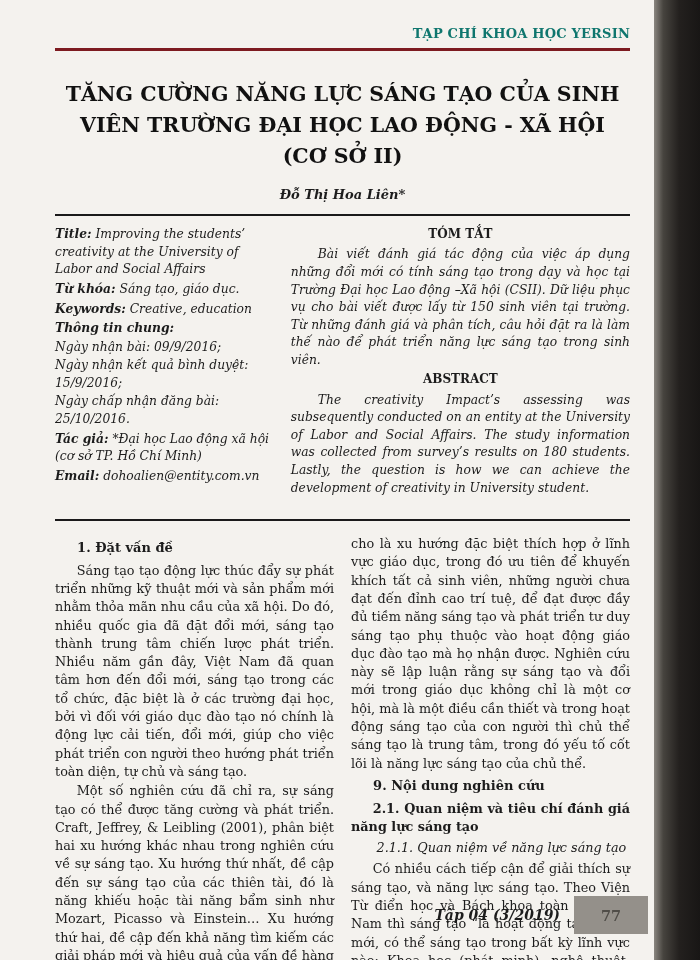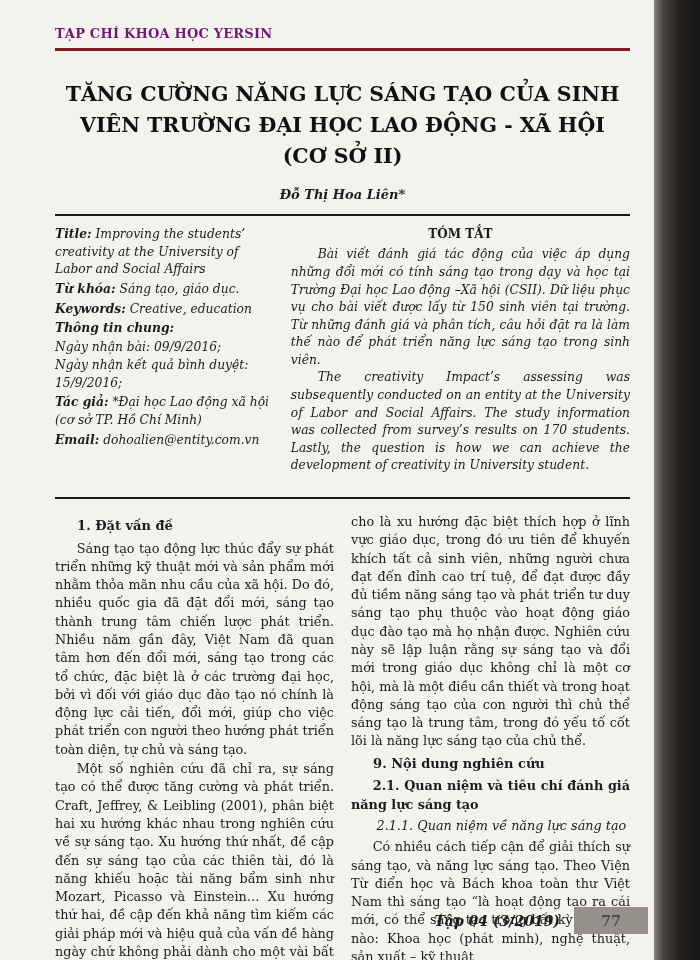--- a/index.html
+++ b/index.html
@@ -8,21 +8,21 @@
     position:relative; width:700px; height:960px; margin:0 auto;
     background:#f4f2ee; color:#1c1c1c; overflow:hidden;
     font-family:"DejaVu Serif","Liberation Serif",serif;
   }
   .scan-edge {
     position:absolute; top:0; right:0; width:46px; height:100%;
     background:linear-gradient(to right,#8a8680 0%,#47443f 20%,#23201e 55%,#181615 100%);
   }
   .content { position:absolute; top:0; left:0; right:46px; bottom:0; padding:26px 24px 0 55px; }
 
-  .journal-name { text-align:left; font-weight:bold; font-size:13px; letter-spacing:.2px; color:#701a75; }
+  .journal-name { text-align:right; font-weight:bold; font-size:13px; letter-spacing:.2px; color:#0f766e; }
   .header-rule { height:3px; background:#7d1b20; margin-top:7px; }
 
   .title { margin-top:28px; text-align:center; font-weight:bold; font-size:20.5px; line-height:1.5; color:#111; }
   .author { margin-top:16px; text-align:center; font-style:italic; font-weight:600; font-size:13px; }
 
   .meta { margin-top:12px; border-top:2px solid #1a1a1a; border-bottom:2px solid #1a1a1a;
           display:flex; padding:8px 0 22px; }
   .meta-left { flex:0 0 41%; padding-right:16px; font-style:italic; font-size:12.3px; line-height:1.43; }
   .meta-left p { margin:1px 0; }
   .lbl { font-weight:bold; }
@@ -34,21 +34,21 @@
   .col { flex:1; font-size:12.8px; line-height:1.43; text-align:justify; }
   .col p { text-indent:1.7em; margin:0 0 1px; }
   .col p.noindent { text-indent:0; }
   .sec { font-weight:bold; font-size:13px; text-indent:1.7em; margin:4px 0 4px; text-align:left; }
   .subsec { font-weight:bold; font-size:12.8px; text-indent:1.7em; margin:3px 0 3px; text-align:justify; }
   .subsubsec { font-style:italic; font-weight:normal; font-size:12.8px; text-indent:1.7em; margin:3px 0 3px; text-align:center; }
 
   .footer { position:absolute; left:55px; right:52px; bottom:26px;
             display:flex; justify-content:flex-end; align-items:center; gap:14px; }
   .issue { font-style:italic; font-weight:bold; font-size:14px; }
-  .pagebox { width:74px; height:27px; background:#94908a; color:#504d48;
+  .pagebox { width:74px; height:38px; background:#94908a; color:#504d48;
              display:flex; align-items:center; justify-content:center;
              font-size:14.5px; font-weight:bold; }
 </style>
 </head>
 <body>
 
 <div class="page">
   <div class="content">
 
     <div class="journal-name">TẠP CHÍ KHOA HỌC YERSIN</div>
@@ -58,27 +58,29 @@
     <div class="author">Đỗ Thị Hoa Liên*</div>
 
     <section class="meta">
       <div class="meta-left">
         <p><span class="lbl">Title:</span> <span>Improving the students’ creativity at the University of Labor and Social Affairs</span></p>
         <p><span class="lbl">Từ khóa:</span> <span>Sáng tạo, giáo dục.</span></p>
         <p><span class="lbl">Keywords:</span> <span>Creative, education</span></p>
         <p><span class="lbl">Thông tin chung:</span></p>
         <p>Ngày nhận bài: 09/9/2016;</p>
         <p>Ngày nhận kết quả bình duyệt: 15/9/2016;</p>
+        <p>Ngày chấp nhận đăng bài: 25/10/2016.</p>
         <p><span class="lbl">Tác giả:</span> <span>*Đại học Lao động xã hội (cơ sở TP. Hồ Chí Minh)</span></p>
         <p><span class="lbl">Email:</span> <span>dohoalien@entity.com.vn</span></p>
       </div>
       <div class="meta-right">
         <div class="abs-head">TÓM TẮT</div>
         <p class="abs">Bài viết đánh giá tác động của việc áp dụng những đổi mới có tính sáng tạo trong dạy và học tại Trường Đại học Lao động –Xã hội (CSII). Dữ liệu phục vụ cho bài viết được lấy từ 150 sinh viên tại trường. Từ những đánh giá và phân tích, câu hỏi đặt ra là làm thế nào để phát triển năng lực sáng tạo trong sinh viên.</p>
-        <p class="abs">The creativity Impact’s assessing was subsequently conducted on an entity at the University of Labor and Social Affairs. The study information was collected from survey’s results on 170 students. Lastly, the question is how we can achieve the development of creativity in University student.</p>
+        <div class="abs-head">ABSTRACT</div>
+        <p class="abs">The creativity Impact’s assessing was subsequently conducted on an entity at the University of Labor and Social Affairs. The study information was collected from survey’s results on 180 students. Lastly, the question is how we can achieve the development of creativity in University student.</p>
       </div>
     </section>
 
     <section class="body-cols">
       <div class="col">
         <div class="sec">1.  Đặt vấn đề</div>
         <p>Sáng tạo tạo động lực thúc đẩy sự phát triển những kỹ thuật mới và sản phẩm mới nhằm thỏa mãn nhu cầu của xã hội. Do đó, nhiều quốc gia đã đặt đổi mới, sáng tạo thành trung tâm chiến lược phát triển. Nhiều năm gần đây, Việt Nam đã quan tâm hơn đến đổi mới, sáng tạo trong các tổ chức, đặc biệt là ở các trường đại học, bởi vì đối với giáo dục đào tạo nó chính là động lực cải tiến, đổi mới, giúp cho việc phát triển con người theo hướng phát triển toàn diện, tự chủ và sáng tạo.</p>
         <p>Một số nghiên cứu đã chỉ ra, sự sáng tạo có thể được tăng cường và phát triển. Craft, Jeffrey, &amp; Leibling (2001), phân biệt hai xu hướng khác nhau trong nghiên cứu về sự sáng tạo. Xu hướng thứ nhất, đề cập đến sự sáng tạo của các thiên tài, đó là năng khiếu hoặc tài năng bẩm sinh như Mozart, Picasso và Einstein… Xu hướng thứ hai, đề cập đến khả năng tìm kiếm các giải pháp mới và hiệu quả của vấn đề hàng ngày chứ không phải dành cho một vài bất thường, và đây được</p>
       </div>
       <div class="col">

